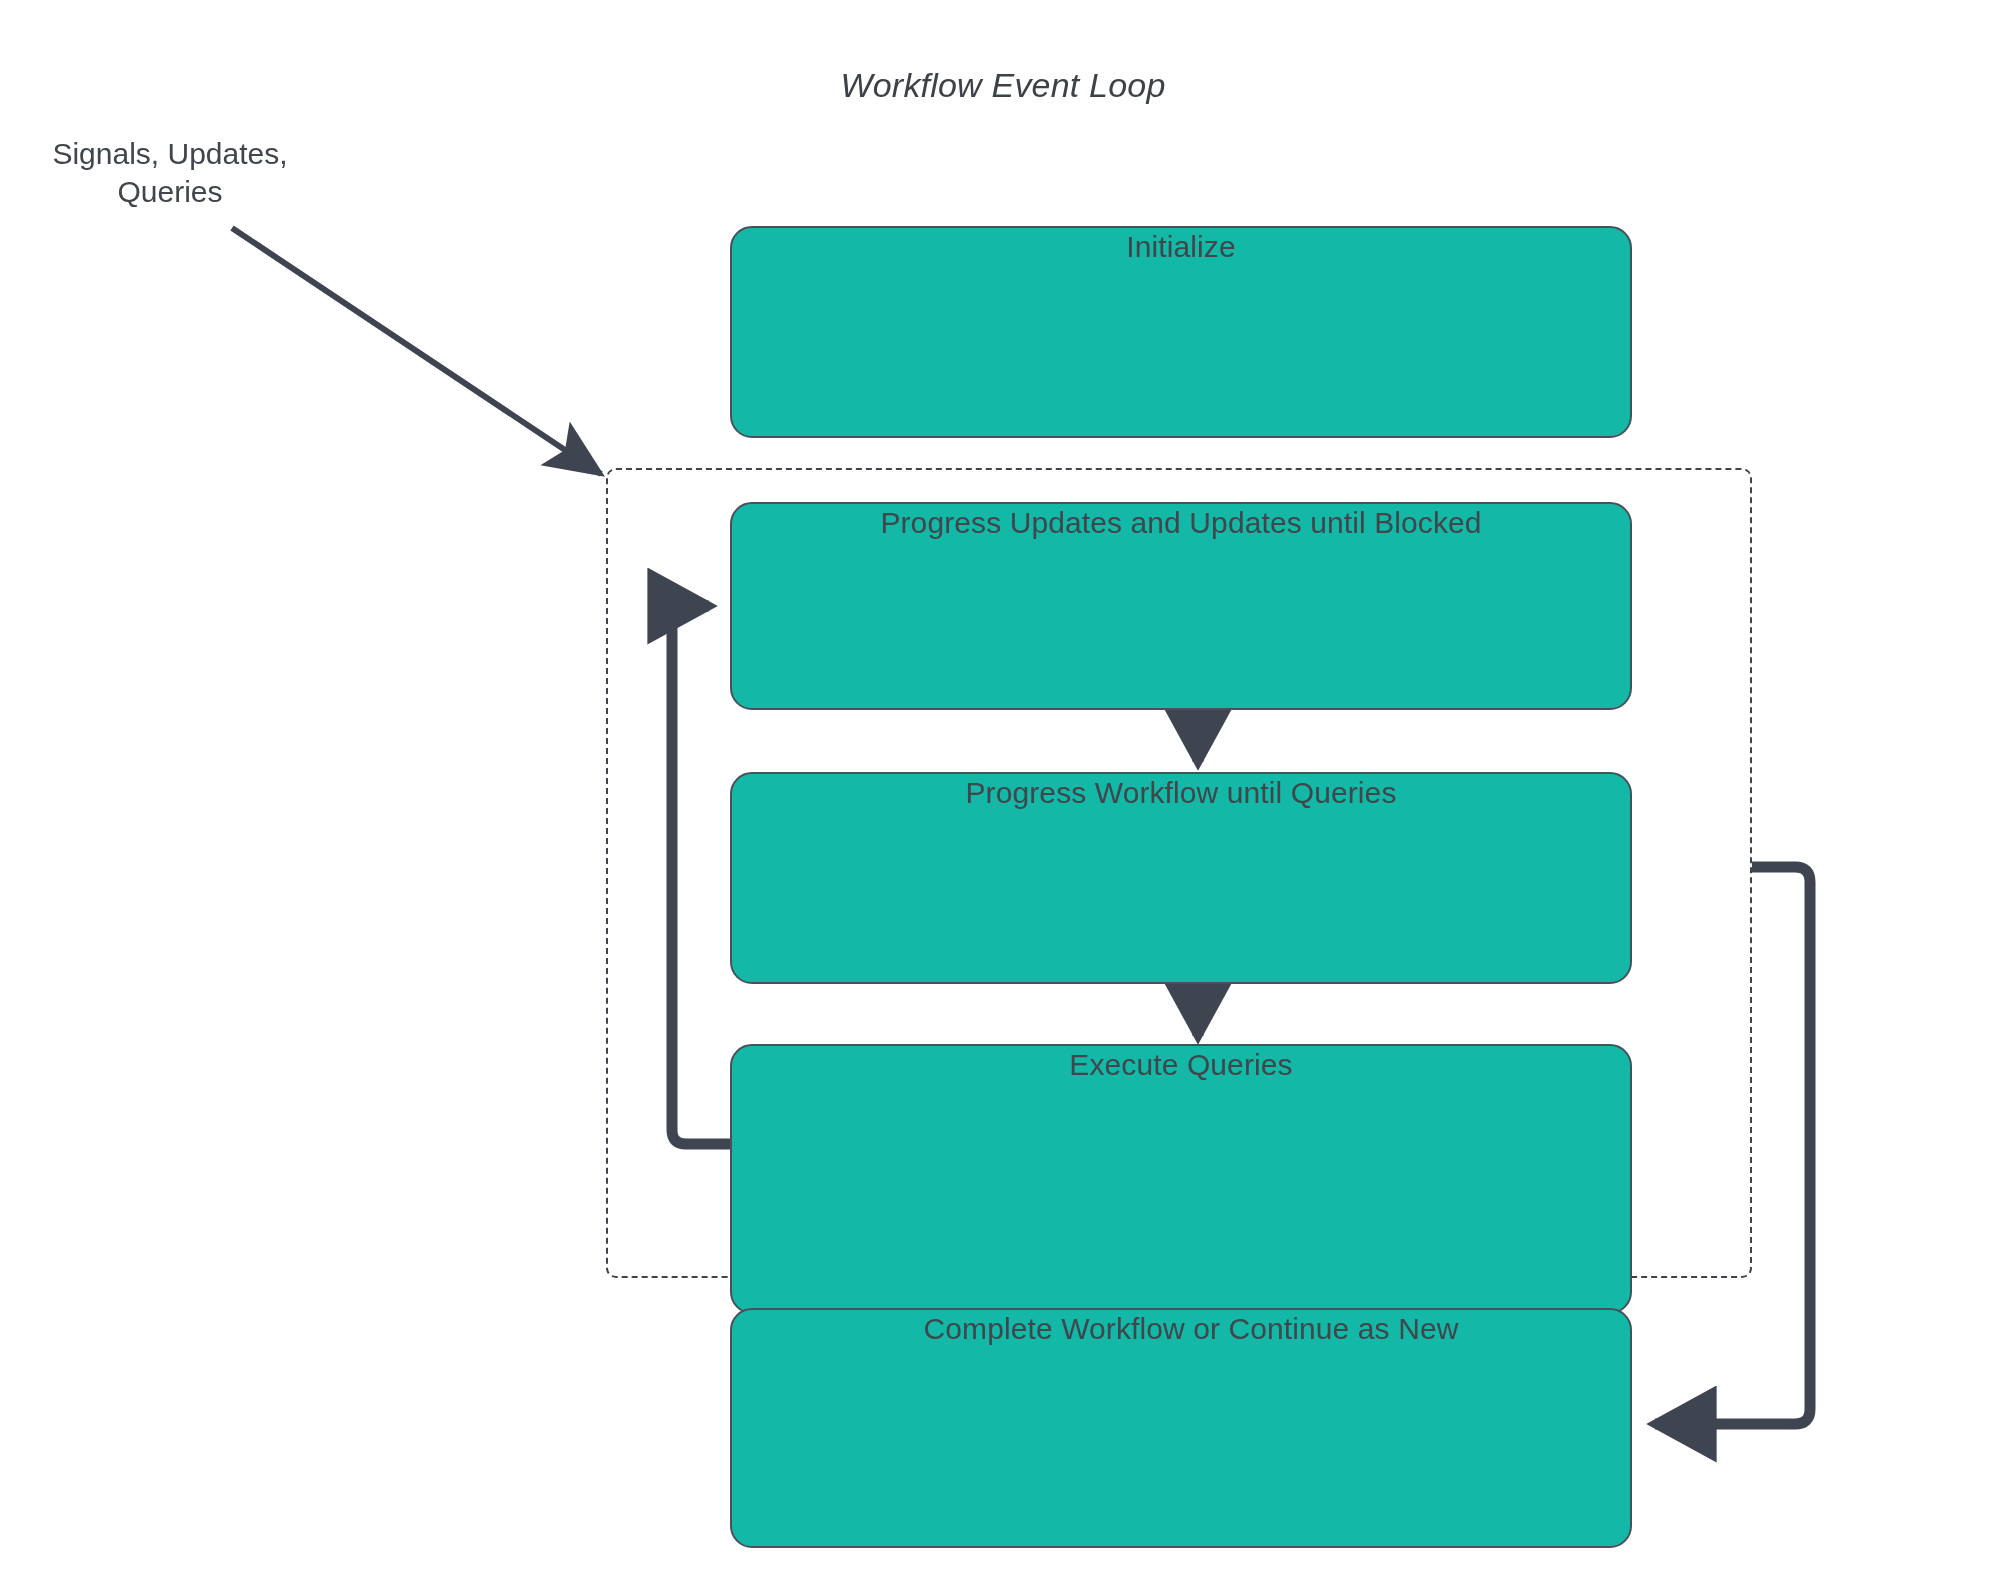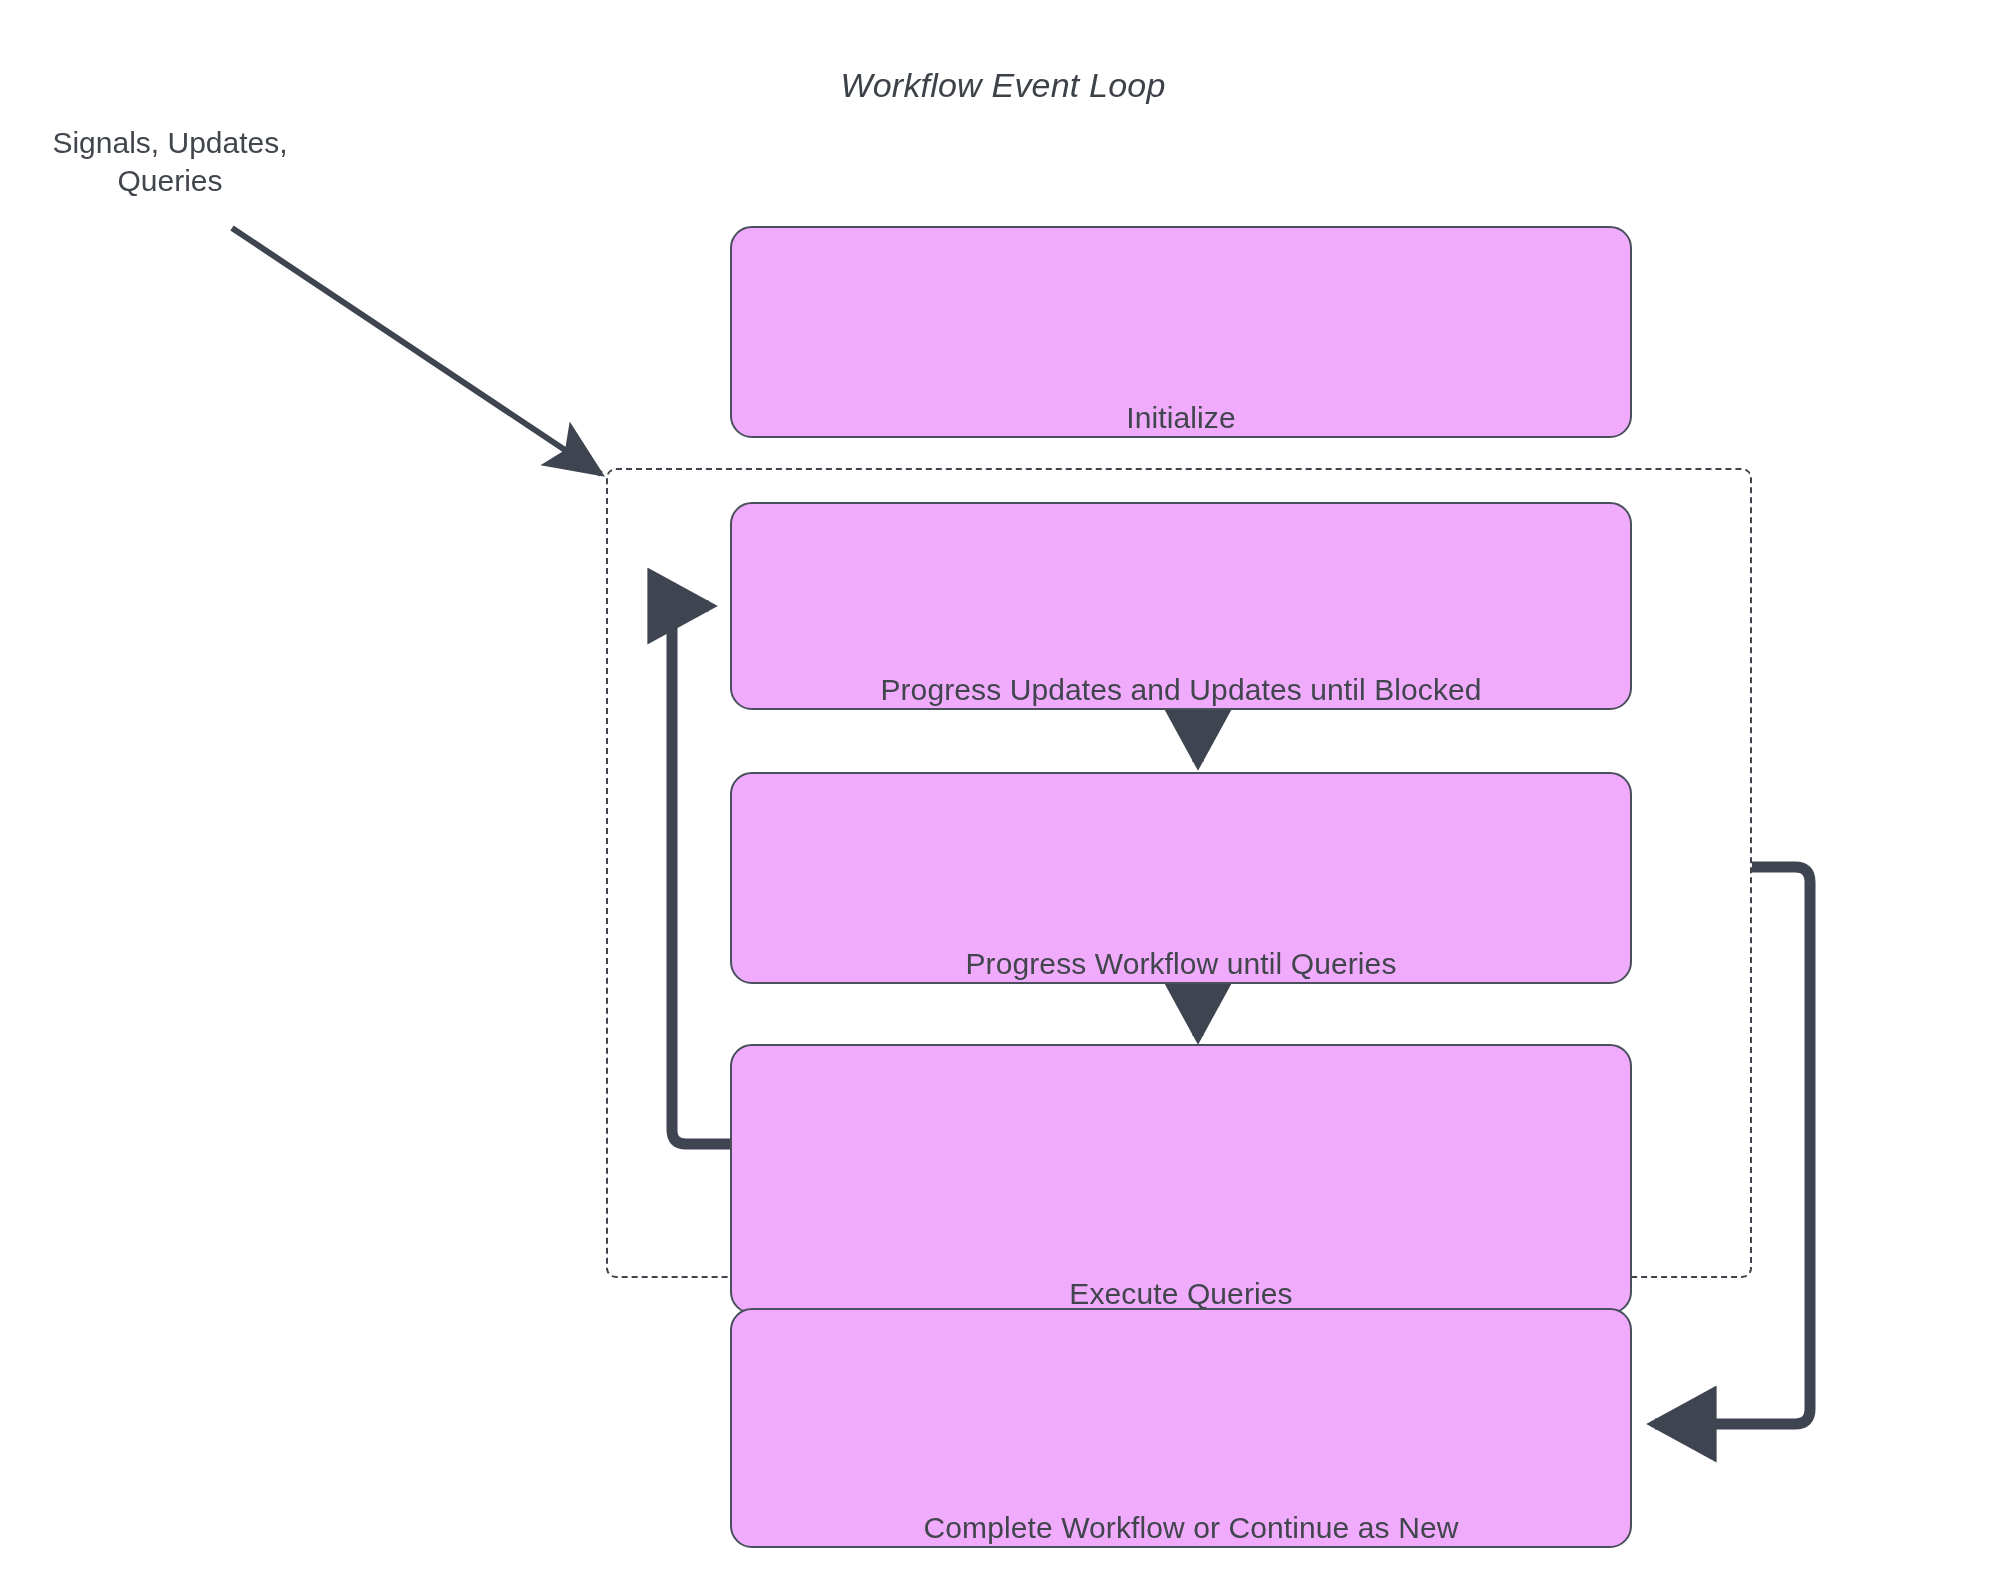--- a/index.html
+++ b/index.html
@@ -20,23 +20,23 @@
     left: 0;
     top: 0;
     width: 2006px;
     height: 1576px;
   }
   .node-box {
     position: absolute;
     box-sizing: border-box;
     border: 2px solid #49505c;
     border-radius: 22px;
-    background: #f0abfc;
+    background: #14b8a6;
     display: flex;
-    align-items: flex-end;
+    align-items: flex-start;
     justify-content: center;
   }
   .node-label {
     font-size: 30px;
     color: #41454c;
     letter-spacing: 0.1px;
     text-align: center;
     line-height: 1.25;
     white-space: nowrap;
   }
@@ -72,21 +72,21 @@
     background: transparent;
   }
 </style>
 </head>
 <body>
 
 <div id="canvas">
 
   <div class="diagram-title">Workflow Event Loop</div>
 
-  <div class="edge-label" style="left:0px; top:124px; width:340px;">Signals, Updates,
+  <div class="edge-label" style="left:0px; top:135px; width:340px;">Signals, Updates,
 Queries</div>
 
   <svg class="diagram-svg" viewBox="0 0 2006 1576" xmlns="http://www.w3.org/2000/svg">
     <defs>
       <marker id="thinArrow" markerWidth="12" markerHeight="12" refX="9.2" refY="5" orient="auto" markerUnits="strokeWidth">
         <path d="M0,0.6 L10,5 L0,9.4 L2,5 Z" fill="#3f4451"></path>
       </marker>
       <marker id="fatArrowDown" markerWidth="7" markerHeight="7" refX="5.6" refY="3.5" orient="auto" markerUnits="strokeWidth">
         <path d="M0,0 L6.4,3.5 L0,7 Z" fill="#3f4451"></path>
       </marker>

